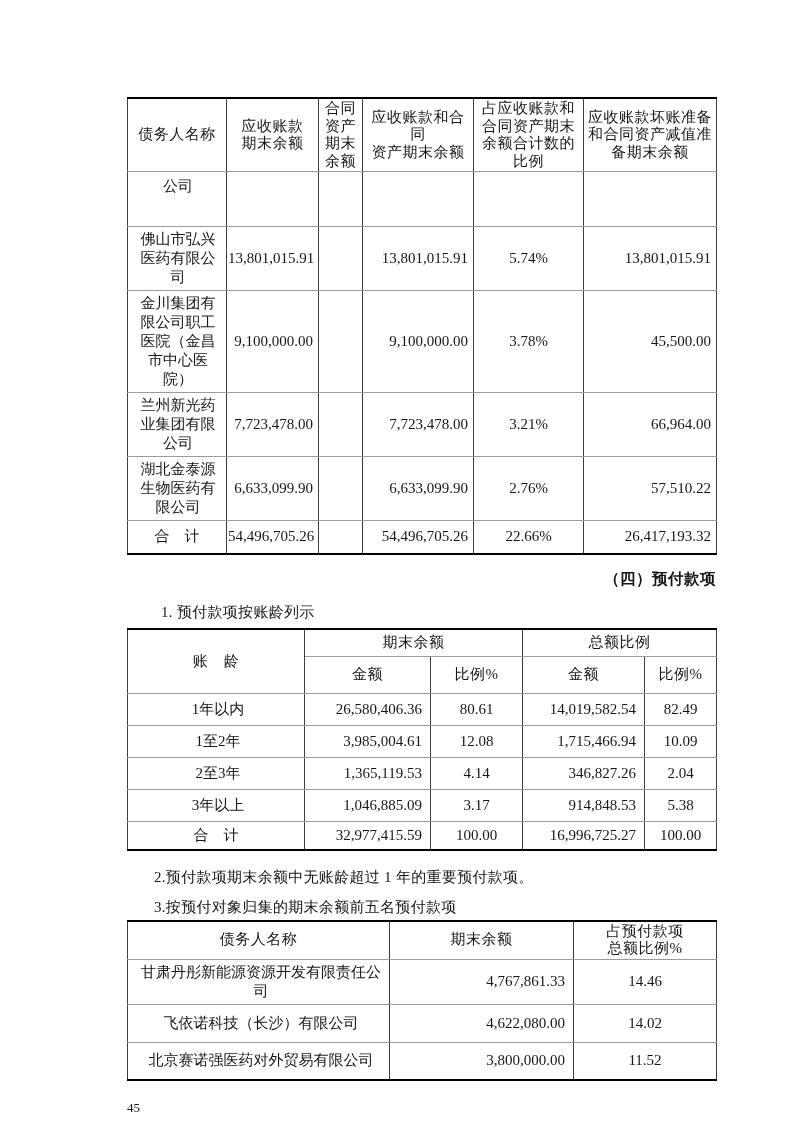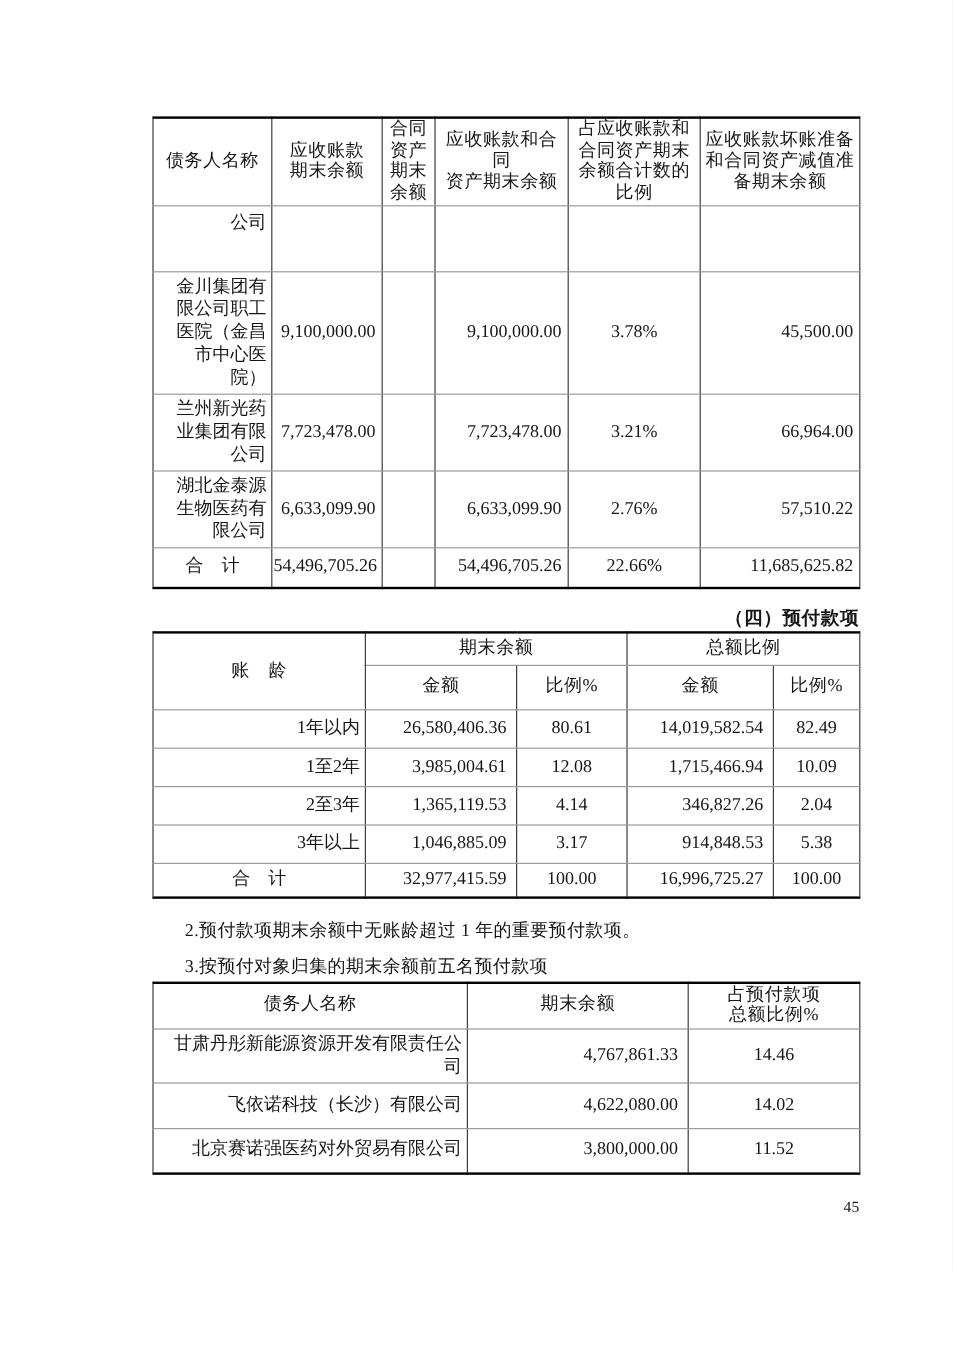--- a/index.html
+++ b/index.html
@@ -14,35 +14,35 @@
     border-top:2.5px solid #000;border-bottom:2.5px solid #000;
     font-size:15px;
   }
   td,th{
     border-left:1px solid #3d3d3d;border-right:1px solid #3d3d3d;
     border-top:1px solid #9b9b9b;border-bottom:1px solid #9b9b9b;
     font-weight:normal;line-height:19px;overflow:hidden;
     vertical-align:middle;box-sizing:border-box;
   }
   th{text-align:center;white-space:pre-line;padding:1px 1px;line-height:17.5px;letter-spacing:.5px;}
-  .name{text-align:right;padding:3px 4px 3px 6px;}
+  .name{text-align:center;padding:3px 4px 3px 6px;}
   .num{text-align:right;padding-right:5px;}
   .pct{text-align:center;}
   .ctr{text-align:center;}
   .vtop{vertical-align:top;padding-top:5px;}
   .t2 .name{padding-left:8px;}
   .t2 .num{padding-right:8px;}
   .t3 .name{padding-left:9px;}
   .t3 .num{padding-right:8px;}
   .sec-heading{font-weight:bold;font-size:15.5px;margin:14px 0 0 36px;letter-spacing:.5px;text-align:right;}
   .para{font-size:15px;letter-spacing:.3px;}
   .p1{margin:13px 0 6px 34px;}
   .p2{margin:17px 0 0 27px;}
   .p3{margin:11px 0 3px 27px;}
-  .page-num{margin-top:19px;width:589px;text-align:right;font-size:13px;}
+  .page-num{margin-top:19px;width:589px;text-align:left;font-size:13px;}
 </style>
 </head>
 <body>
 
 <div class="page">
 
   <table class="t1">
     <colgroup>
       <col style="width:99px">
         <col style="width:92px">
@@ -71,20 +71,28 @@
 备期末余额</th>
     </tr>
     <tr style="height:55px">
       <td class="name vtop">公司</td>
       <td class="num"></td>
       <td class="num"></td>
       <td class="num"></td>
       <td class="pct"></td>
       <td class="num"></td>
     </tr>
+    <tr style="height:58px">
+      <td class="name">佛山市弘兴医药有限公司</td>
+      <td class="num">13,801,015.91</td>
+      <td class="num"></td>
+      <td class="num">13,801,015.91</td>
+      <td class="pct">5.74%</td>
+      <td class="num">13,801,015.91</td>
+    </tr>
     <tr style="height:87px">
       <td class="name">金川集团有限公司职工医院（金昌市中心医院）</td>
       <td class="num">9,100,000.00</td>
       <td class="num"></td>
       <td class="num">9,100,000.00</td>
       <td class="pct">3.78%</td>
       <td class="num">45,500.00</td>
     </tr>
     <tr style="height:62px">
       <td class="name">兰州新光药业集团有限公司</td>
@@ -101,26 +109,27 @@
       <td class="num">6,633,099.90</td>
       <td class="pct">2.76%</td>
       <td class="num">57,510.22</td>
     </tr>
     <tr style="height:33px">
       <td class="ctr">合　计</td>
       <td class="num">54,496,705.26</td>
       <td class="num"></td>
       <td class="num">54,496,705.26</td>
       <td class="pct">22.66%</td>
-      <td class="num">11,685,625.82</td>
+      <td class="num">26,417,193.32</td>
     </tr>
   </tbody>
     </table>
 
   <div class="sec-heading">（四）预付款项</div>
+  <div class="para p1">1. 预付款项按账龄列示</div>
 
   <table class="t2">
     <colgroup>
       <col style="width:177px">
         <col style="width:126px">
         <col style="width:92px">
       <col style="width:122px">
         <col style="width:72px">
     </colgroup>
     <tbody>

